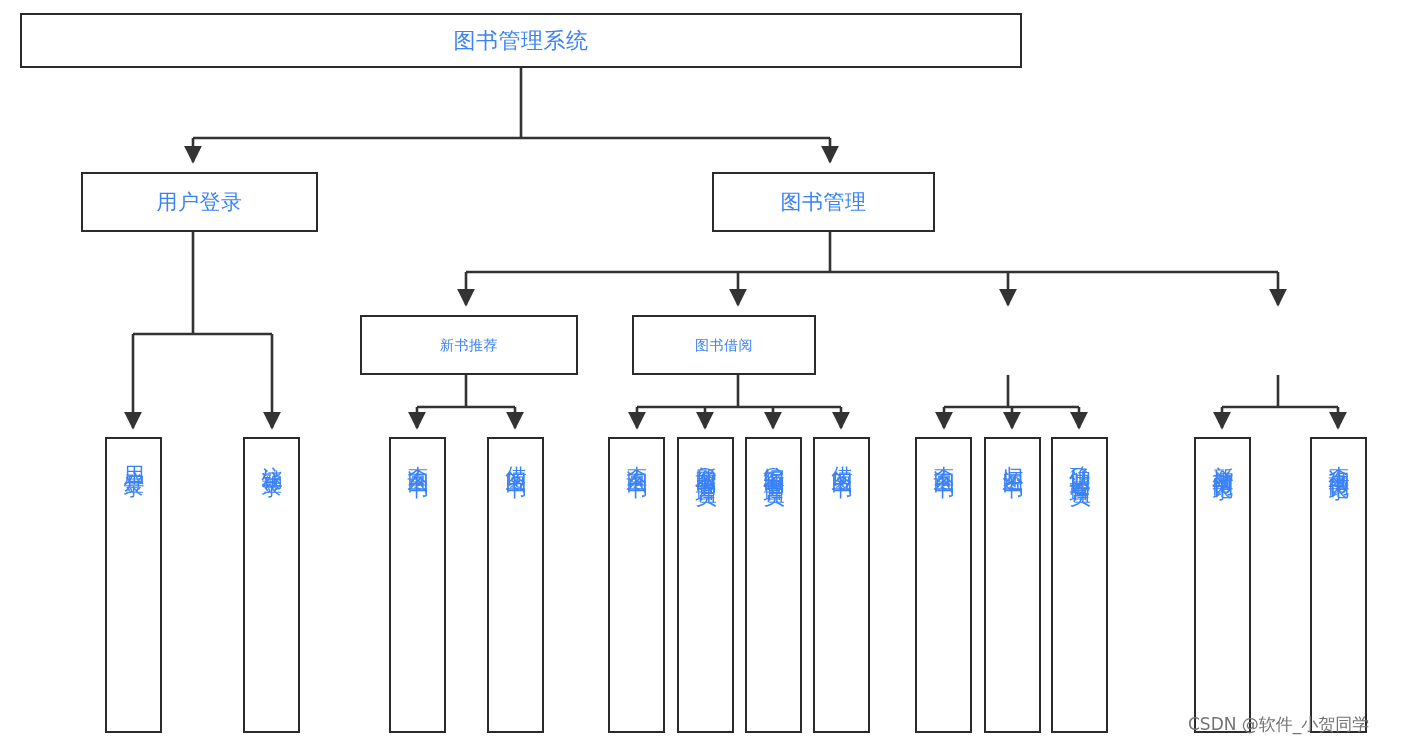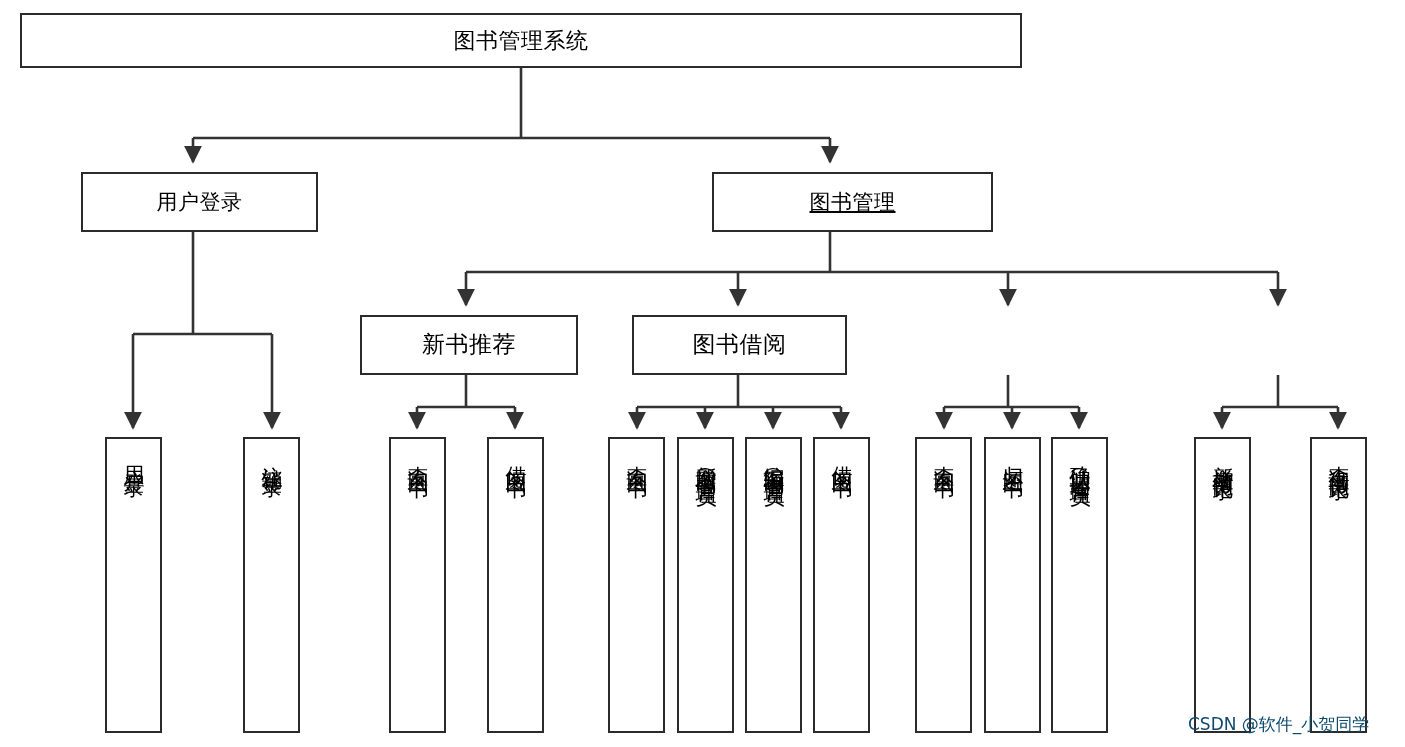--- a/index.html
+++ b/index.html
@@ -29,30 +29,30 @@
     position: absolute;
     box-sizing: border-box;
     background: #ffffff;
     border: 2px solid #2b2b2b;
     display: flex;
     align-items: center;
     justify-content: center;
     z-index: 3;
   }
   .node .label {
-    color: #000000;
+    color: #3b82f6;
     font-size: 21px;
     line-height: 1.18;
     letter-spacing: 0.5px;
     white-space: nowrap;
     text-align: center;
   }
   .node.root .label { font-size: 22px; }
   .node.level1 .label { font-size: 21px; }
-  .node.level2 .label { font-size: 23px; }
+  .node.level2 .label { font-size: 14px; }
 
   .node.leaf {
     align-items: flex-start;
     justify-content: center;
     padding-top: 10px;
   }
   .node.leaf .label {
     writing-mode: vertical-rl;
     text-orientation: upright;
     font-size: 21px;
@@ -62,21 +62,21 @@
   }
   .node.leaf.tall-text .label {
     letter-spacing: 3px;
   }
 
   #watermark {
     position: absolute;
     left: 1188px;
     top: 713px;
     font-size: 17px;
-    color: #0c4a6e;
+    color: #737373;
     white-space: nowrap;
     z-index: 5;
     font-family: "DejaVu Sans", "Liberation Sans", sans-serif;
   }
 </style>
 </head>
 <body>
 
 <div id="diagram-root">
 
@@ -131,29 +131,29 @@
   </svg>
 
   <div class="node root" style="left:20px; top:13px; width:1002px; height:55px;">
     <span class="label">图书管理系统</span>
   </div>
 
   <div class="node level1" style="left:81px; top:172px; width:237px; height:60px;">
     <span class="label">用户登录</span>
   </div>
 
-  <div class="node level1" style="left:712px; top:172px; width:281px; height:60px;text-decoration:underline;">
+  <div class="node level1" style="left:712px; top:172px; width:223px; height:60px;">
     <span class="label">图书管理</span>
   </div>
 
   <div class="node level2" style="left:360px; top:315px; width:218px; height:60px;">
     <span class="label">新书推荐</span>
   </div>
 
-  <div class="node level2" style="left:632px; top:315px; width:215px; height:60px;">
+  <div class="node level2" style="left:632px; top:315px; width:184px; height:60px;">
     <span class="label">图书借阅</span>
   </div>
 
 
 
   <div class="node leaf" style="left:105px; top:437px; width:57px; height:296px;">
     <span class="label">用户登录</span>
   </div>
 
   <div class="node leaf" style="left:243px; top:437px; width:57px; height:296px;">

